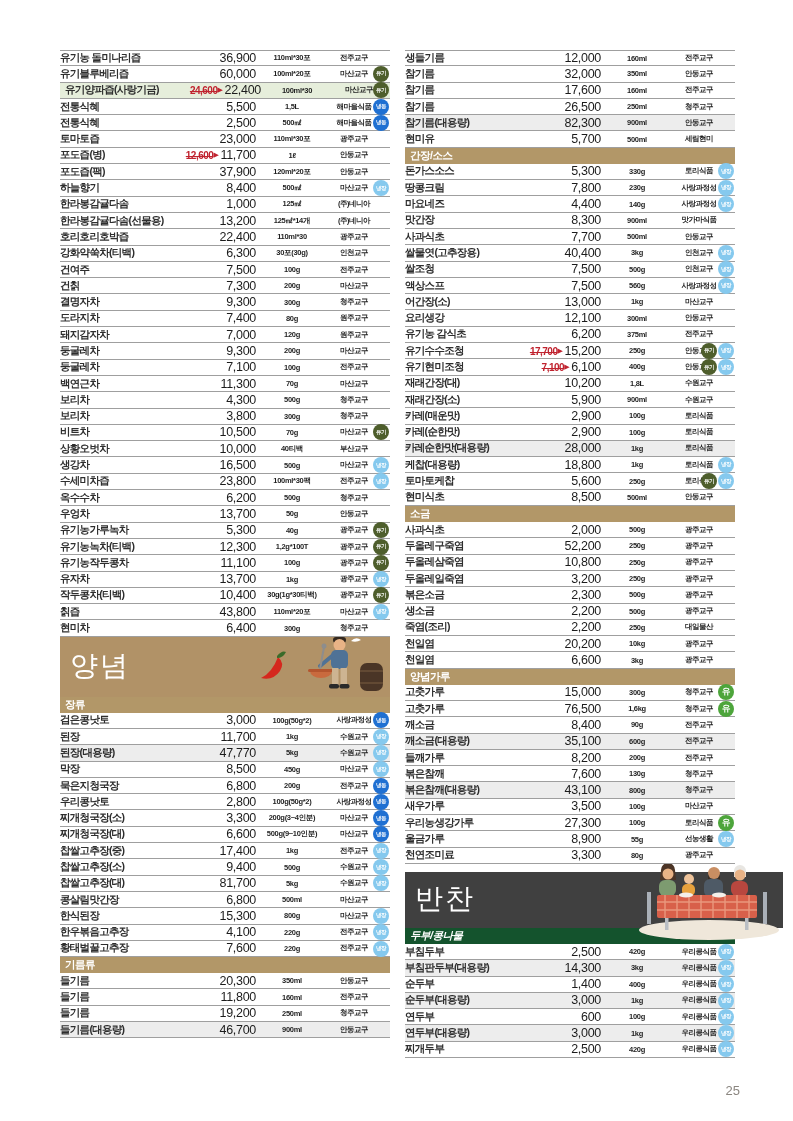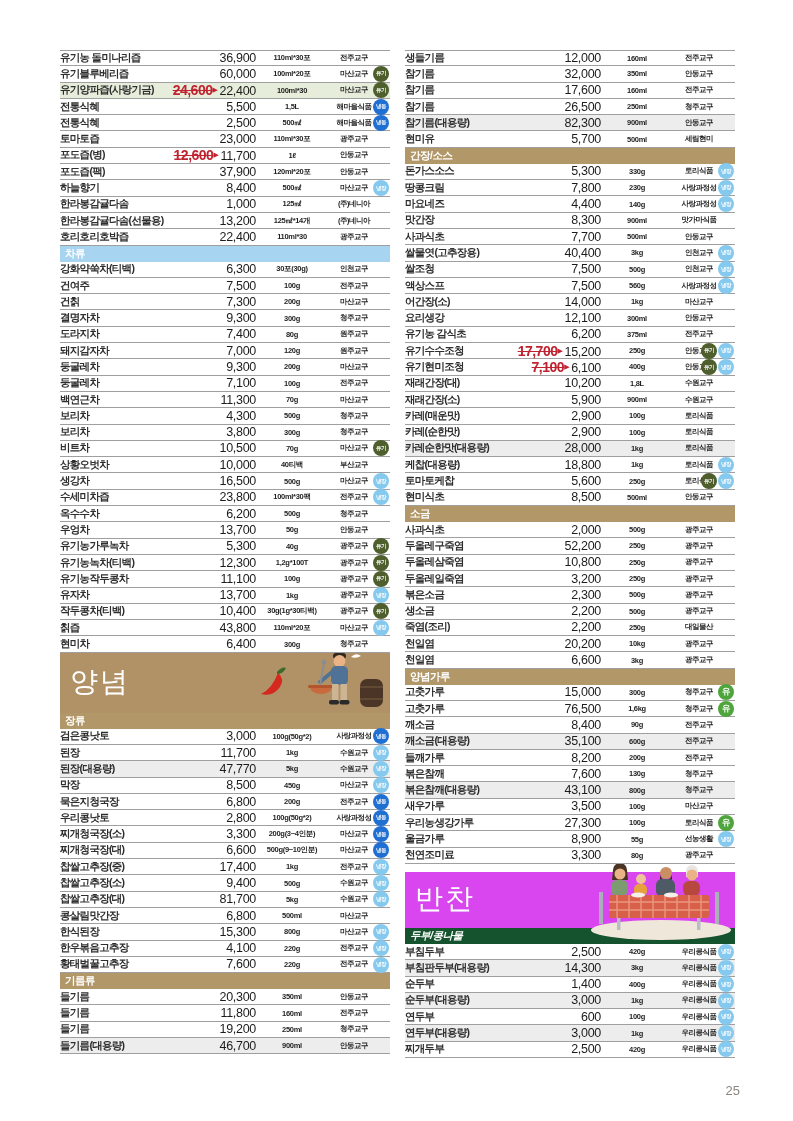--- a/index.html
+++ b/index.html
@@ -15,32 +15,32 @@
 
   .section-strip{
     height:16px;display:flex;align-items:center;padding-left:5px;box-sizing:border-box;
     color:#fff;font-weight:700;font-size:10.5px;letter-spacing:-0.5px;
   }
 
   .row{
     display:flex;align-items:center;height:16.3px;box-sizing:border-box;
     border-bottom:1px solid #9f9f9f;position:relative;background:#fff;
   }
-  .row.hl-green{background:#e6eedb;}
+  .row.hl-green{background:#e6eedb;justify-content:center;}
   .row.hl-gray{background:#ededed;}
   .cell-name{
     width:126px;font-size:10.5px;font-weight:700;color:#2e2e2e;
     letter-spacing:-0.7px;white-space:nowrap;overflow:visible;
   }
   .cell-price{
     width:70px;display:flex;justify-content:flex-end;align-items:baseline;
     font-size:12.5px;color:#1c1c1c;letter-spacing:-0.3px;
   }
   .old-price{
-    color:#c0232f;text-decoration:line-through;font-size:14px;
+    color:#c0232f;text-decoration:line-through;font-size:10px;
     font-weight:600;margin-right:0;letter-spacing:-0.5px;
   }
   .price-arrow{color:#c0232f;font-size:7px;margin:0 2px 0 0;align-self:center;}
   .cell-size{width:72px;text-align:center;font-size:7.5px;font-weight:700;color:#1f1f1f;letter-spacing:-0.3px;}
   .cell-supplier{width:52px;text-align:center;font-size:7.5px;font-weight:700;color:#1f1f1f;letter-spacing:-0.5px;}
   .badges{position:absolute;right:1px;top:0;height:100%;display:flex;align-items:center;gap:1px;z-index:3;}
   .badge{
     width:16px;height:16px;border-radius:50%;color:#fff;
     display:flex;align-items:center;justify-content:center;
     font-size:5.5px;font-weight:700;letter-spacing:-0.5px;box-sizing:border-box;
@@ -174,21 +174,20 @@
         <div class="row">
           <div class="cell-name">호리호리호박즙</div>
           <div class="cell-price">
             <span>22,400</span>
           </div>
           <div class="cell-size">110ml*30</div>
           <div class="cell-supplier">광주교구</div>
         </div>
       </div>
       <div class="block">
-        <div class="section-strip" style="background: rgb(167, 213, 241);">차류</div>
         <div class="row">
           <div class="cell-name">강화약쑥차(티백)</div>
           <div class="cell-price">
             <span>6,300</span>
           </div>
           <div class="cell-size">30포(30g)</div>
           <div class="cell-supplier">인천교구</div>
         </div>
         <div class="row">
           <div class="cell-name">건여주</div>
@@ -757,21 +756,21 @@
           </div>
           <div class="cell-size">560g</div>
           <div class="cell-supplier">사랑과정성</div>
           <div class="badges">
             <span class="badge" style="background: rgb(133, 201, 238);">냉장</span>
           </div>
         </div>
         <div class="row">
           <div class="cell-name">어간장(소)</div>
           <div class="cell-price">
-            <span>14,000</span>
+            <span>13,000</span>
           </div>
           <div class="cell-size">1kg</div>
           <div class="cell-supplier">마산교구</div>
         </div>
         <div class="row">
           <div class="cell-name">요리생강</div>
           <div class="cell-price">
             <span>12,100</span>
           </div>
           <div class="cell-size">300ml</div>
@@ -1056,21 +1055,21 @@
         </div>
         <div class="row">
           <div class="cell-name">천연조미료</div>
           <div class="cell-price">
             <span>3,300</span>
           </div>
           <div class="cell-size">80g</div>
           <div class="cell-supplier">광주교구</div>
         </div>
       </div>
-      <div class="banner" style="background: #d946ef; height: 56px; margin-top: 8px;">
+      <div class="banner" style="background: #404040; height: 56px; margin-top: 8px; padding-left: 48px;">
         <div class="banner-title">반찬</div>
         <svg width="150" height="78" viewBox="0 0 150 78" style="position: absolute; right: 2px; bottom: -14px;">
           <ellipse cx="78" cy="66" rx="70" ry="10" fill="#efe7da"></ellipse>
           <rect x="16" y="28" width="4" height="32" fill="#aab0b8"></rect>
           <rect x="132" y="28" width="4" height="32" fill="#aab0b8"></rect>
           <path d="M30 6 a7 7 0 0 1 14 0 l1 10 h-16z" fill="#4b3426"></path>
           <circle cx="37" cy="10" r="5.5" fill="#e9b386"></circle>
           <rect x="28" y="16" width="17" height="16" rx="6" fill="#7d9b70"></rect>
           <circle cx="58" cy="15" r="5" fill="#eec39a"></circle>
           <rect x="51" y="20" width="13" height="12" rx="5" fill="#e8a23c"></rect>

